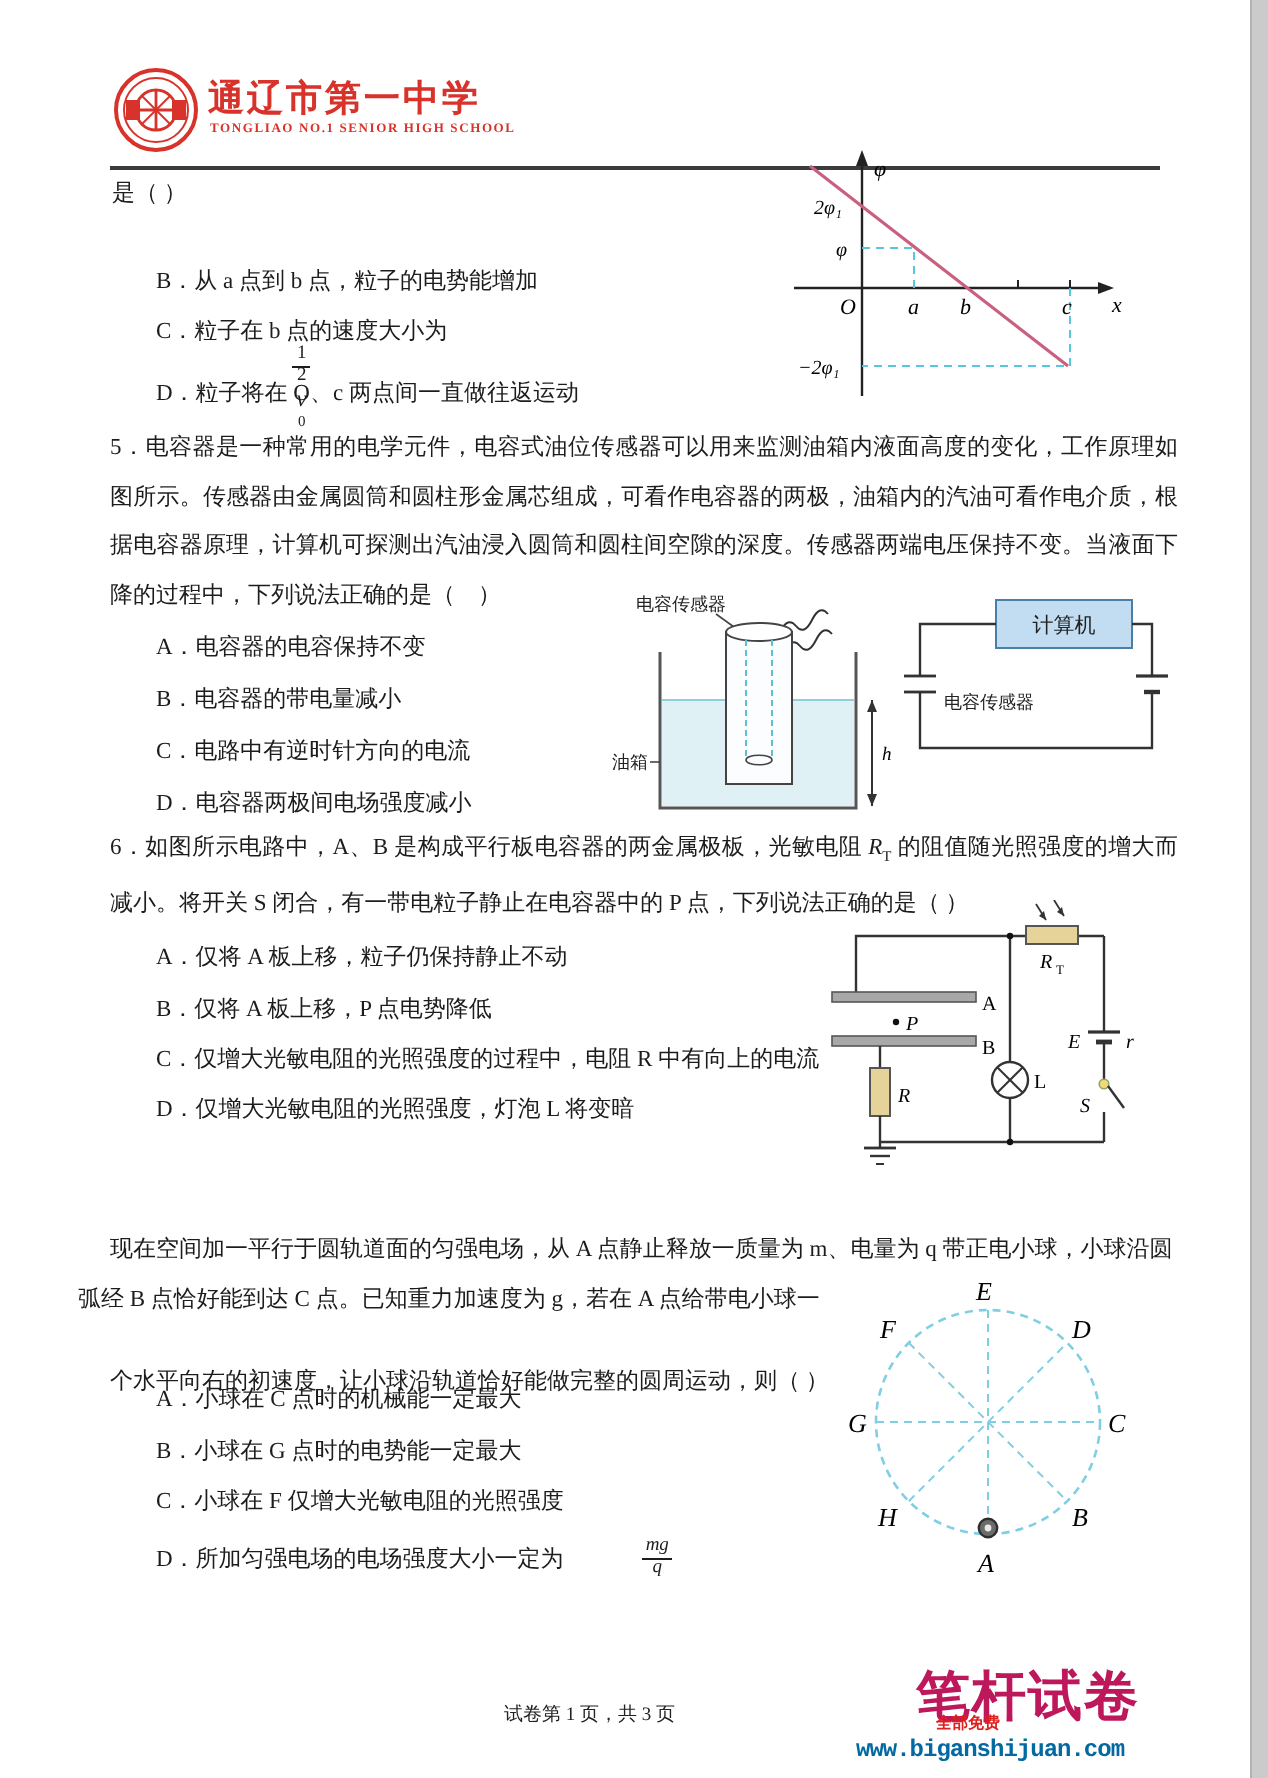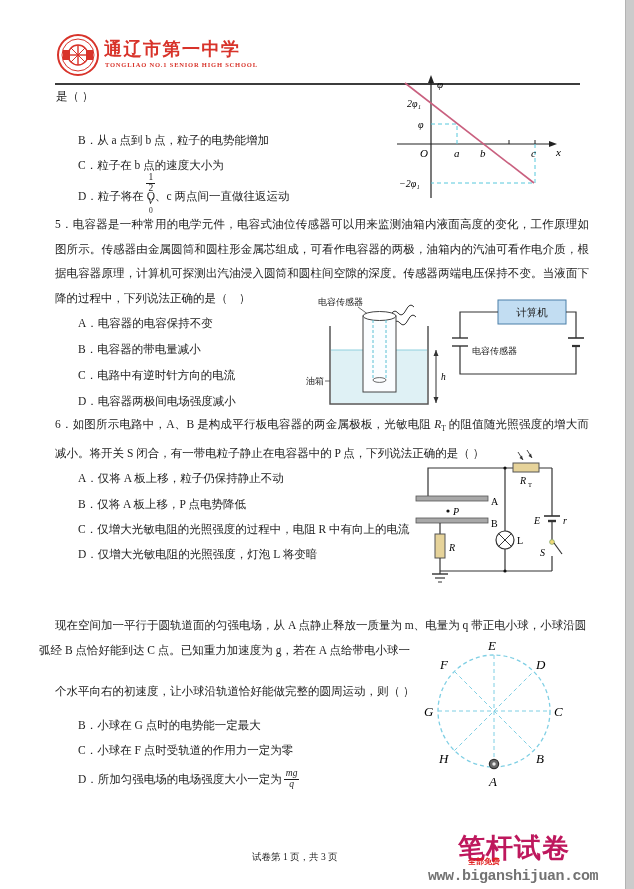--- a/index.html
+++ b/index.html
@@ -18,22 +18,22 @@
   .frac{display:inline-block;vertical-align:middle;text-align:center;font-size:9.5px;line-height:1.05;margin:0 2px;}
   .frac .num{display:block;border-bottom:1px solid #1c1c1c;padding:0 2px;}
   .frac .den{display:block;padding:0 2px;}
   .var{font-style:italic;}
   sub.small{font-size:7.5px;}
   
   .page-info{font-size:9.5px;white-space:nowrap;color:#222;}
   .wm-title{font-family:"Liberation Sans","DejaVu Sans",sans-serif;font-weight:900;font-size:27px;
             color:#be185d;letter-spacing:1px;white-space:nowrap;}
   .wm-badge{font-size:8px;color:#e01f1f;font-weight:bold;white-space:nowrap;}
-  .wm-url{font-family:"Liberation Mono","DejaVu Sans Mono",monospace;font-weight:bold;font-size:15px;
-          color:#737373;white-space:nowrap;letter-spacing:-0.5px;}
+  .wm-url{font-family:"Liberation Mono","DejaVu Sans Mono",monospace;font-weight:bold;font-size:12px;
+          color:#0369a1;white-space:nowrap;letter-spacing:-0.5px;}
   .scrollbar{position:absolute;right:0;top:0;width:8px;height:889px;background:#cbcbcb;border-left:1px solid #b3b3b3;}
   svg text{font-family:"Liberation Serif","DejaVu Serif",serif;}
   .it{font-style:italic;}
 </style>
 </head>
 <body>
 
 <div class="page">
 
   <svg class="abs" style="left:56px;top:33px;" width="44" height="44" viewBox="0 0 44 44">
@@ -195,23 +195,24 @@
     <line x1="142" y1="71" x2="142" y2="90" stroke="#333" stroke-width="1.2"></line>
     <circle cx="142" cy="92" r="2.4" fill="#f2d879" stroke="#8a6" stroke-width="0.8"></circle>
     <line x1="144" y1="93" x2="152" y2="104" stroke="#333" stroke-width="1.2"></line>
     <text x="130" y="106" font-size="10" class="it">S</text>
     <line x1="142" y1="106" x2="142" y2="121" stroke="#333" stroke-width="1.2"></line>
   </svg>
 
   <div class="abs line" style="left:55px;top:613px;">现在空间加一平行于圆轨道面的匀强电场，从 A 点静止释放一质量为 m、电量为 q 带正电小球，小球沿圆</div>
   <div class="abs line" style="left:39px;top:638px;">弧经 B 点恰好能到达 C 点。已知重力加速度为 g，若在 A 点给带电小球一</div>
   <div class="abs line" style="left:55px;top:663px;margin-top:16px;">个水平向右的初速度，让小球沿轨道恰好能做完整的圆周运动，则（      ）</div>
+  <div class="abs opt" style="left:78px;top:692px;">A．小球在 C 点时的机械能一定最大</div>
   <div class="abs opt" style="left:78px;top:718px;">B．小球在 G 点时的电势能一定最大</div>
-  <div class="abs opt" style="left:78px;top:743px;">C．小球在 F 点时受轨道的作用力一定为零</div>
-  <div class="abs opt" style="left:78px;top:766px;height:26px;display:flex;align-items:center;">
+  <div class="abs opt" style="left:78px;top:743px;">C．小球在 F 仅增大光敏电阻的光照强度</div>
+  <div class="abs opt" style="left:78px;top:766px;height:26px;display:flex;align-items:center;gap:37px;">
     <span>D．所加匀强电场的电场强度大小一定为</span>
     <span class="frac">
       <span class="num var">mg</span>
       <span class="den var">q</span>
     </span>
   </div>
 
   <svg class="abs" style="left:424px;top:636px;" width="162" height="178" viewBox="0 0 162 178">
     <circle cx="70" cy="75" r="56" fill="none" stroke="#7fcfe4" stroke-width="1.3" stroke-dasharray="4,3"></circle>
     <line x1="70" y1="19" x2="70" y2="131" stroke="#7fcfe4" stroke-width="1" stroke-dasharray="4,3"></line>

